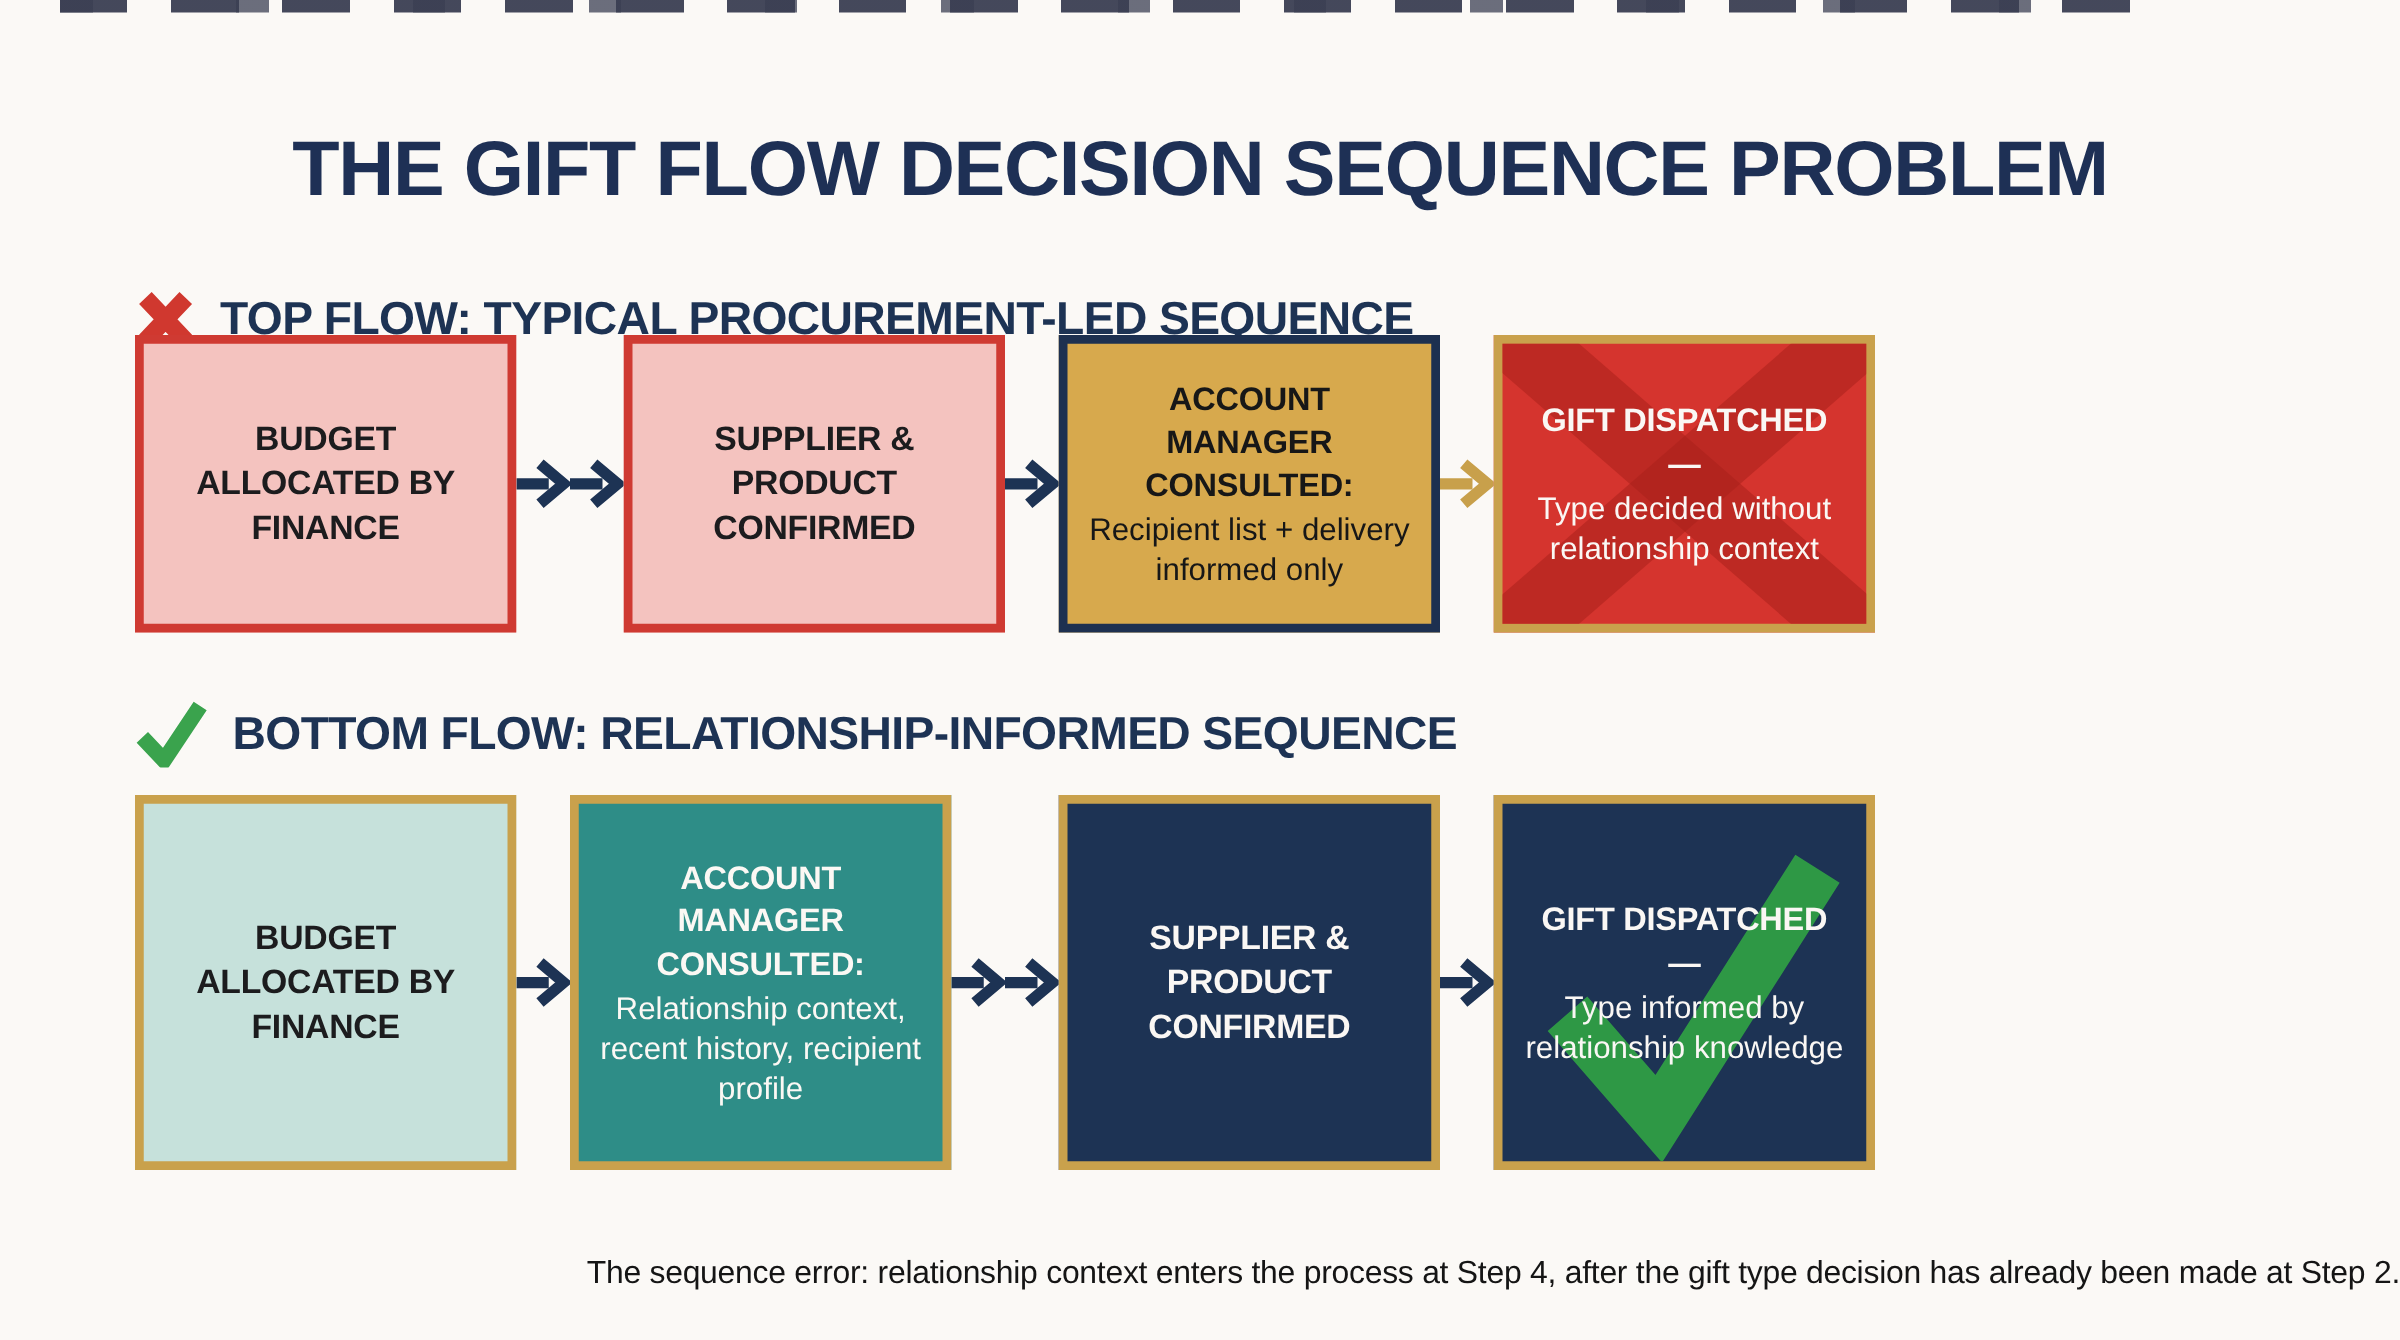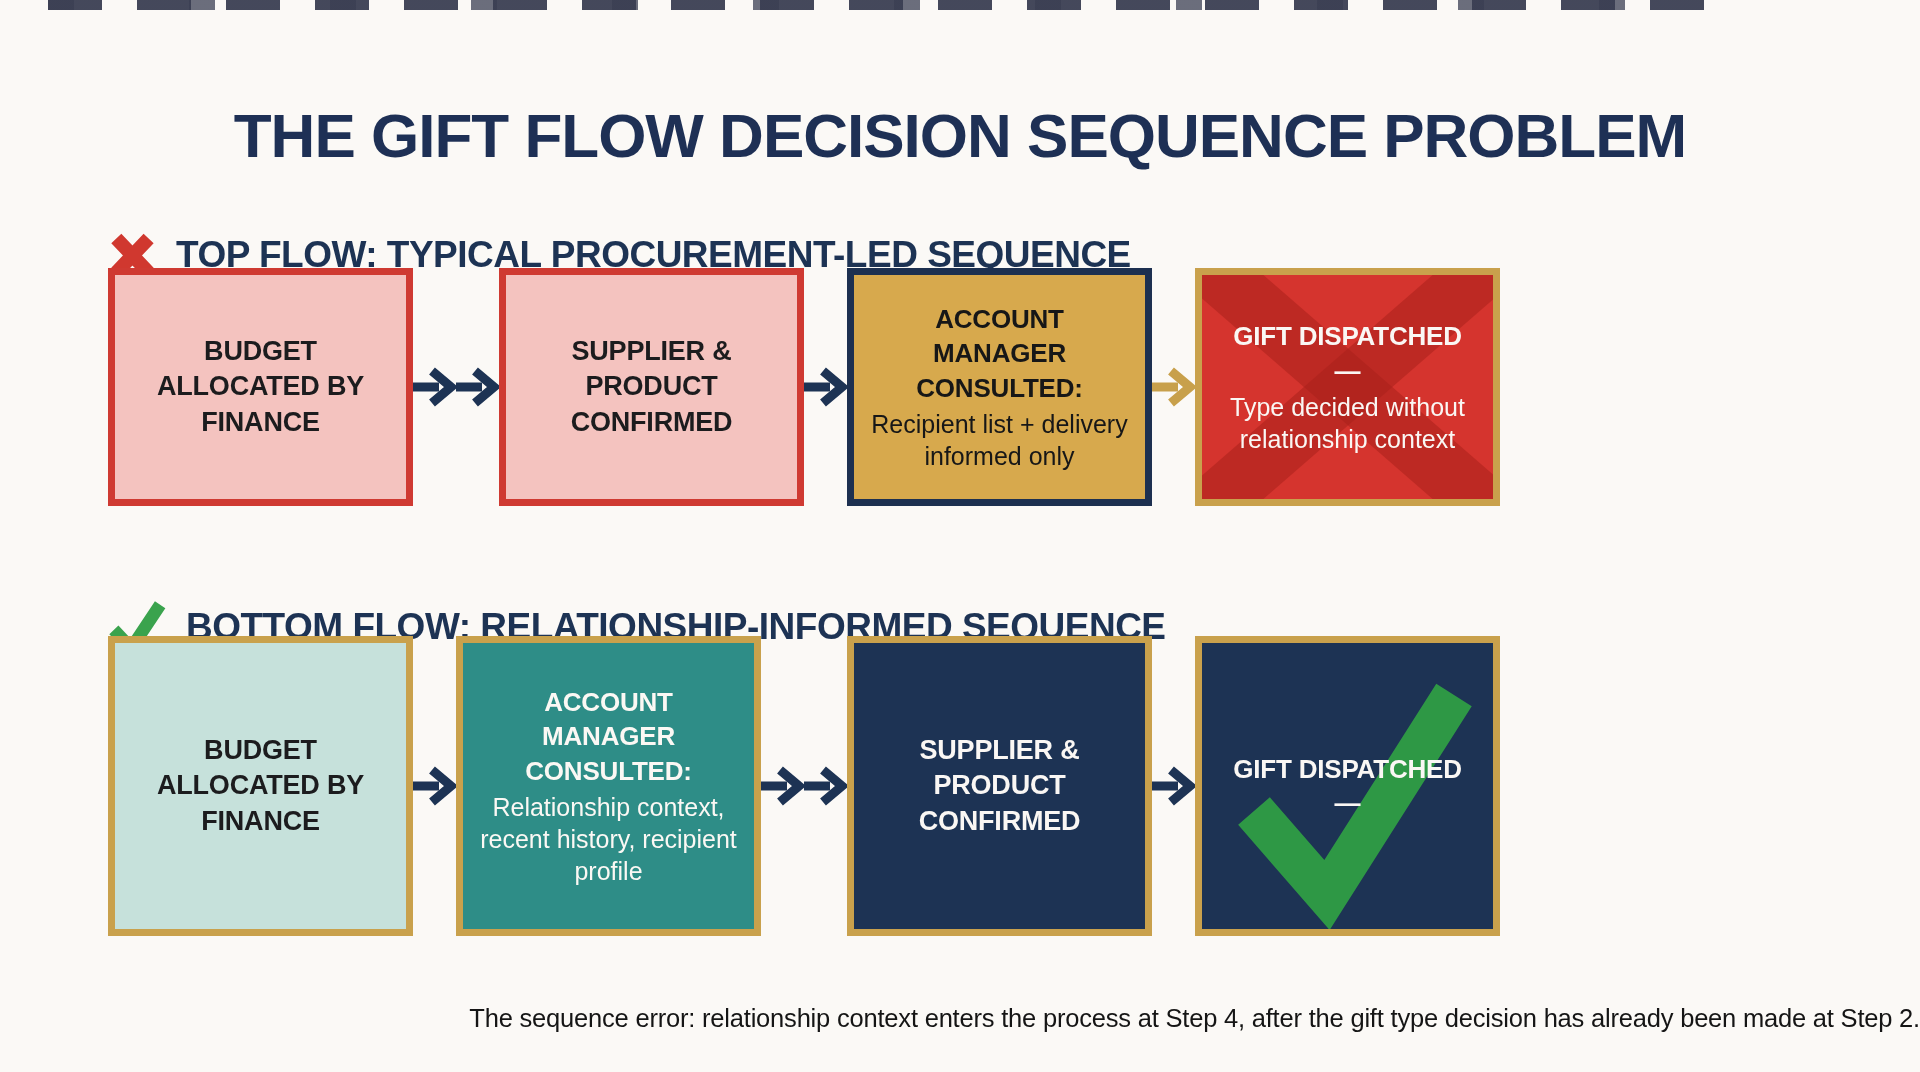--- a/index.html
+++ b/index.html
@@ -18,21 +18,21 @@
   }
   .page-title{
     position:absolute;top:58px;left:0;width:100%;
     text-align:center;color:#1E3055;font-weight:800;font-size:62px;
     letter-spacing:-1px;white-space:nowrap;
   }
   .flow-heading{
     position:absolute;left:108px;display:flex;align-items:center;gap:20px;
   }
   .flow-heading.top{top:212px;margin-top:19px;}
-  .flow-heading.bottom{top:560px;margin-top:40px;}
+  .flow-heading.bottom{top:560px;}
   .flow-heading h2{
     margin:0;color:#1D3354;font-weight:800;font-size:37px;letter-spacing:-0.5px;white-space:nowrap;
   }
   .marker{flex:none;display:block;}
   .row{
     position:absolute;left:108px;display:flex;align-items:center;
   }
   .row.top-row{top:268px;}
   .row.bottom-row{top:636px;}
   .box{
@@ -190,17 +190,18 @@
         <path d="M0 22 H26" stroke="currentColor" stroke-width="9" fill="none"></path>
         <path d="M19 6 L38 22 L19 38" stroke="currentColor" stroke-width="9" fill="none"></path>
       </svg>
   </div>
   <div class="box navysuccess">
     <svg class="check-watermark" viewBox="0 0 291 286" preserveAspectRatio="none">
       <path d="M52 168 L125 252 L252 52" stroke="#2F9E44" stroke-width="42" fill="none" opacity="0.95"></path>
     </svg>
     <span class="txt">
       <span class="box-title">GIFT DISPATCHED —</span>
+      <span class="box-sub">Type informed by relationship knowledge</span>
     </span>
   </div>
 </div>
 
 <p class="caption">The sequence error: relationship context enters the process at Step 4, after the gift type decision has already been made at Step 2.</p>
 
 </body></html>

